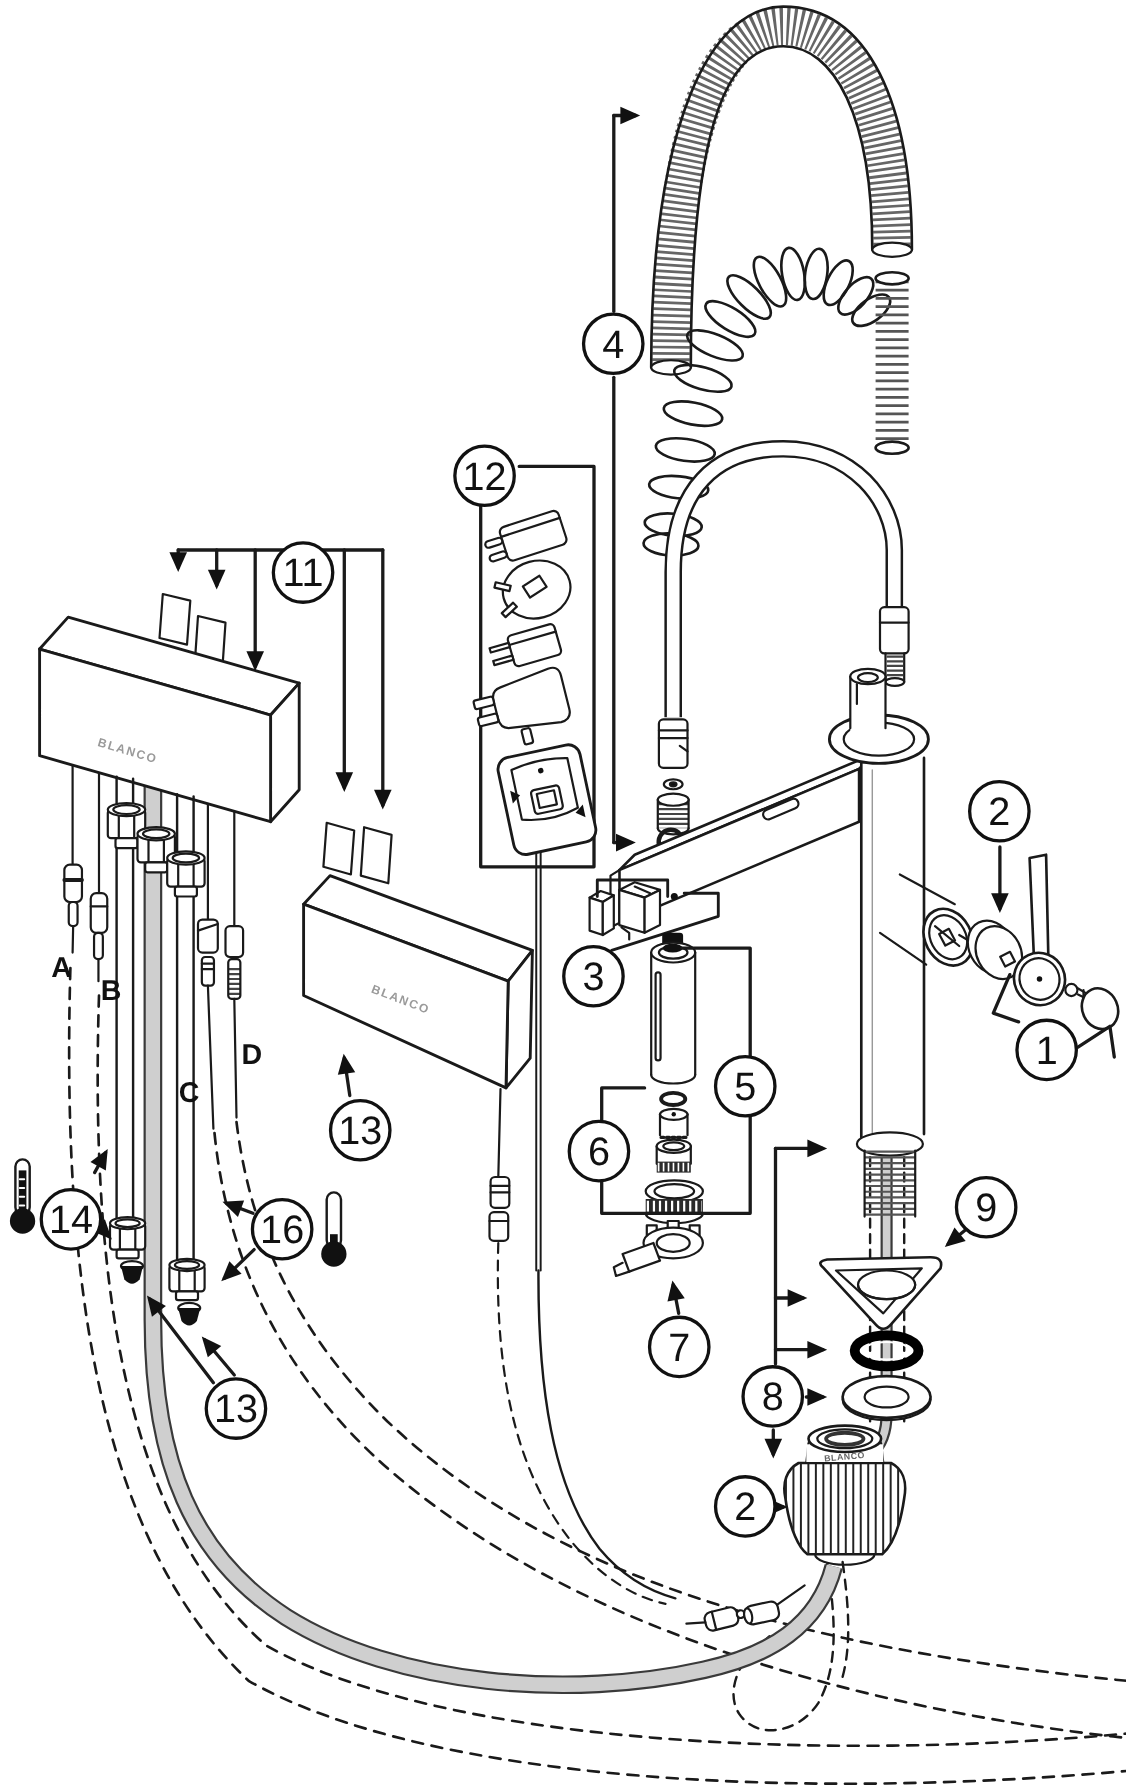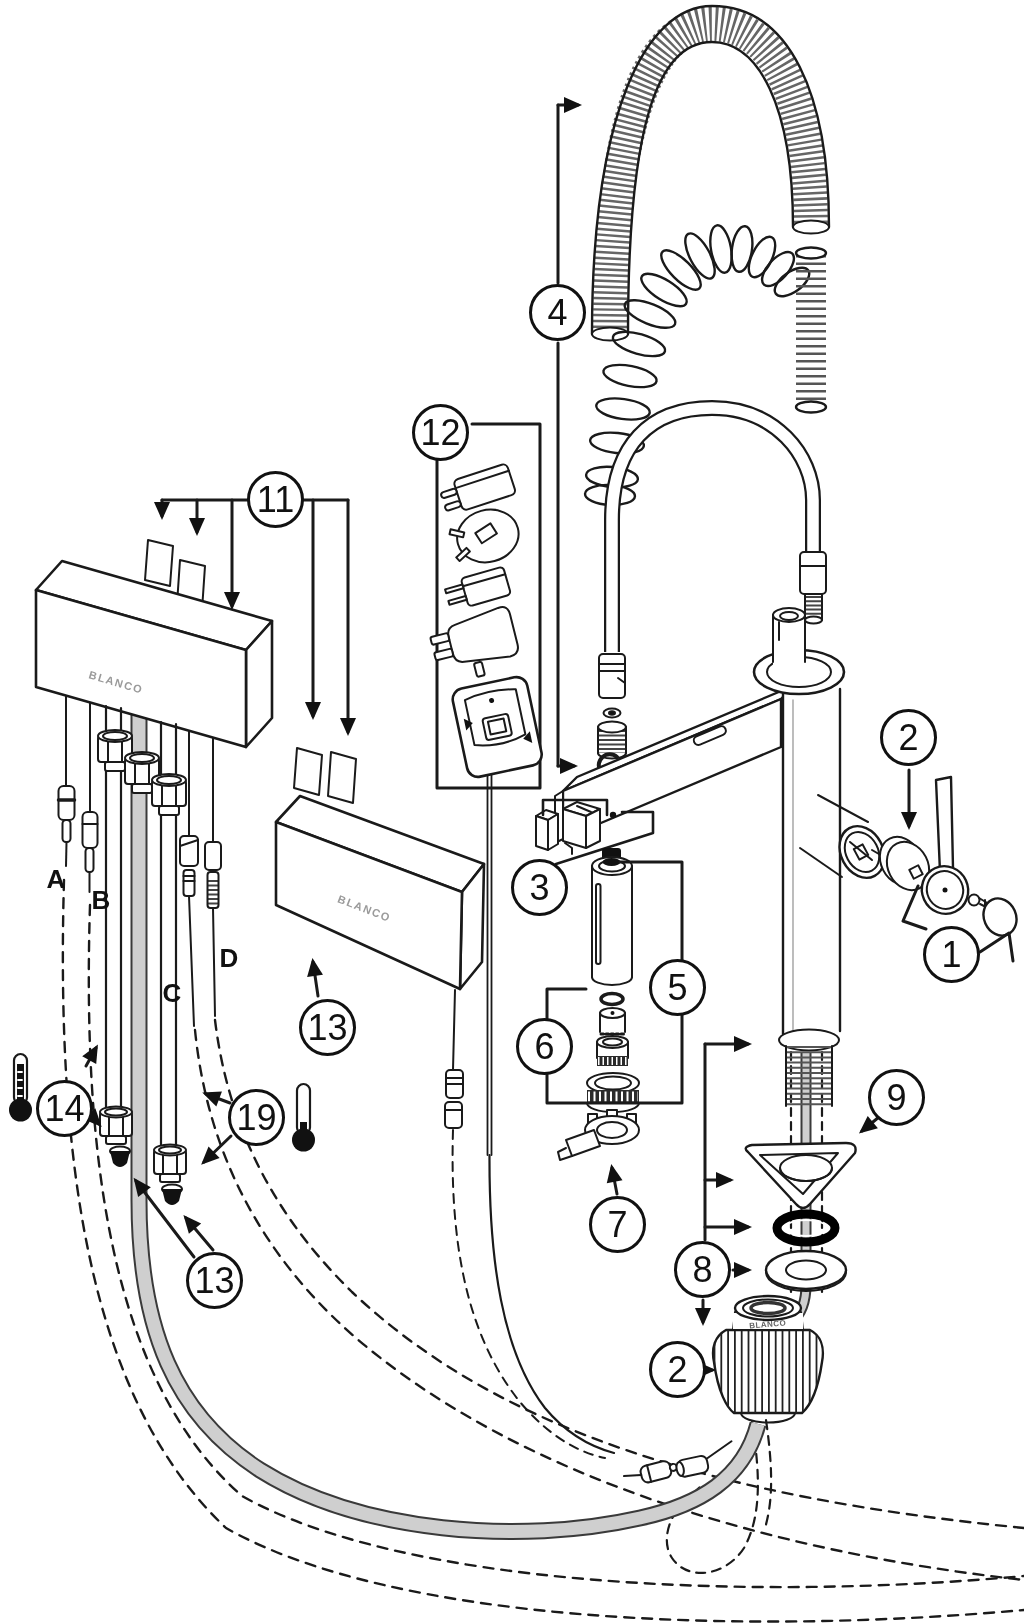--- a/index.html
+++ b/index.html
@@ -469,25 +469,25 @@
 <div class="callout" style="left:923px;top:926px">1</div>
 <div class="callout" style="left:880px;top:709px">2</div>
 <div class="callout" style="left:511px;top:859px">3</div>
 <div class="callout" style="left:529px;top:284px">4</div>
 <div class="callout" style="left:649px;top:959px">5</div>
 <div class="callout" style="left:516px;top:1018px">6</div>
 <div class="callout" style="left:589px;top:1196px">7</div>
 <div class="callout" style="left:674px;top:1241px">8</div>
 <div class="callout" style="left:868px;top:1069px">9</div>
 <div class="callout" style="left:649px;top:1341px">2</div>
-<div class="callout" style="left:247px;top:471px">11</div>
+<div class="callout" style="left:247px;top:492px">11</div>
 <div class="callout" style="left:412px;top:404px">12</div>
 <div class="callout" style="left:299px;top:999px">13</div>
 <div class="callout" style="left:36px;top:1080px">14</div>
-<div class="callout" style="left:228px;top:1089px">19</div>
+<div class="callout" style="left:228px;top:1089px">16</div>
 <div class="callout" style="left:186px;top:1252px">13</div>
 
 <div class="port-letter" style="left:41px;top:864px">A</div>
 <div class="port-letter" style="left:86px;top:885px">B</div>
 <div class="port-letter" style="left:157px;top:978px">C</div>
 <div class="port-letter" style="left:214px;top:943px">D</div>
 
 </div>
 
 </body></html>

